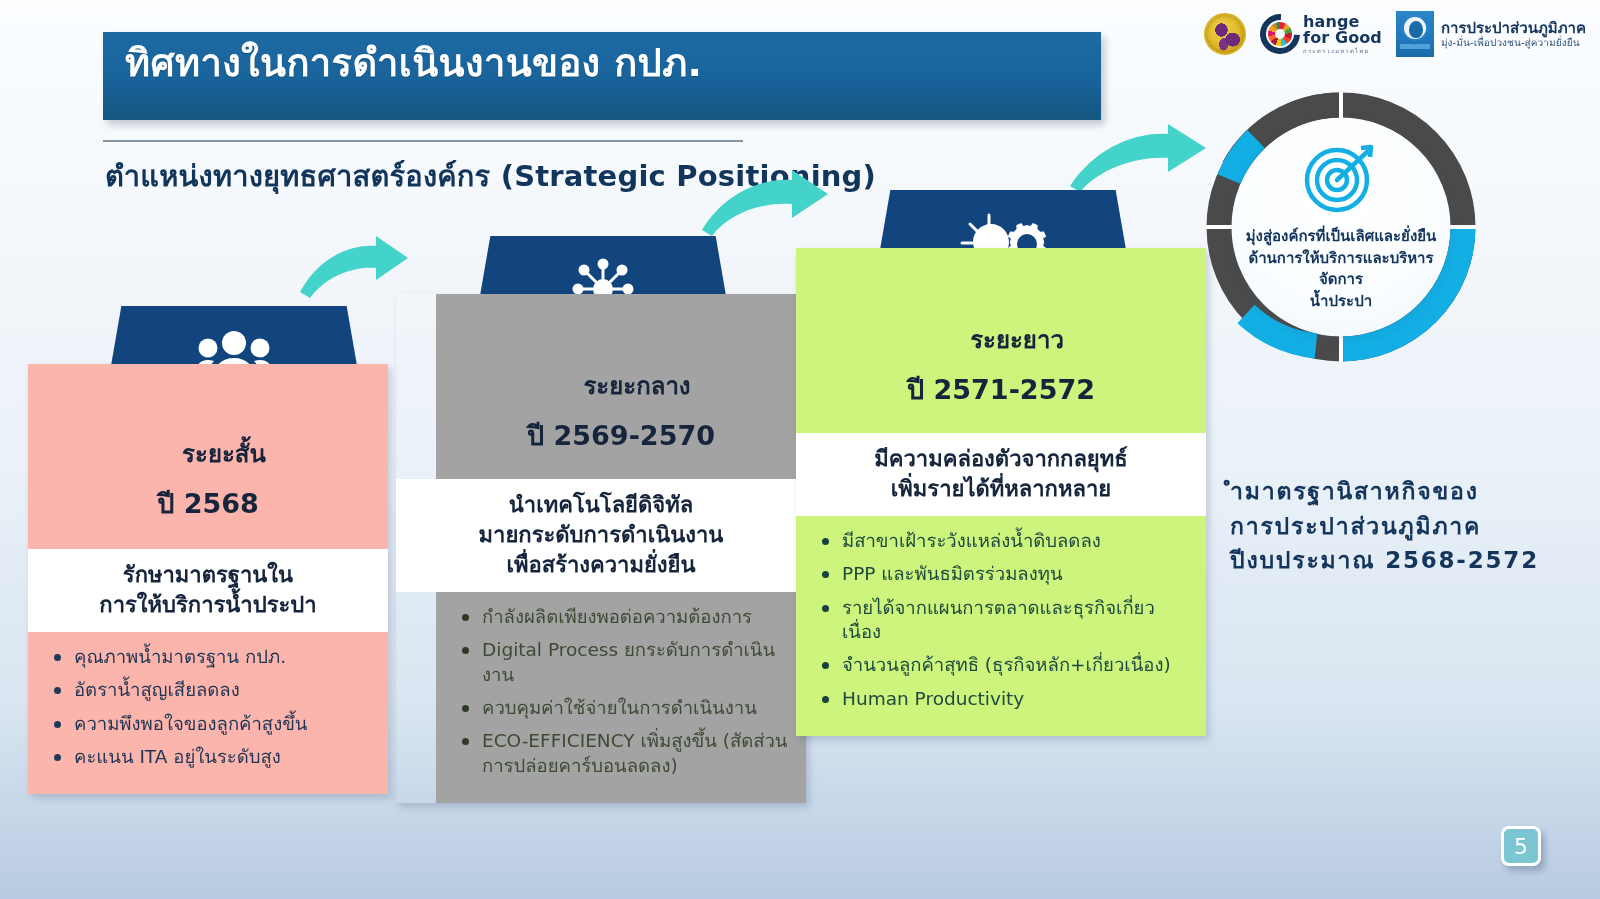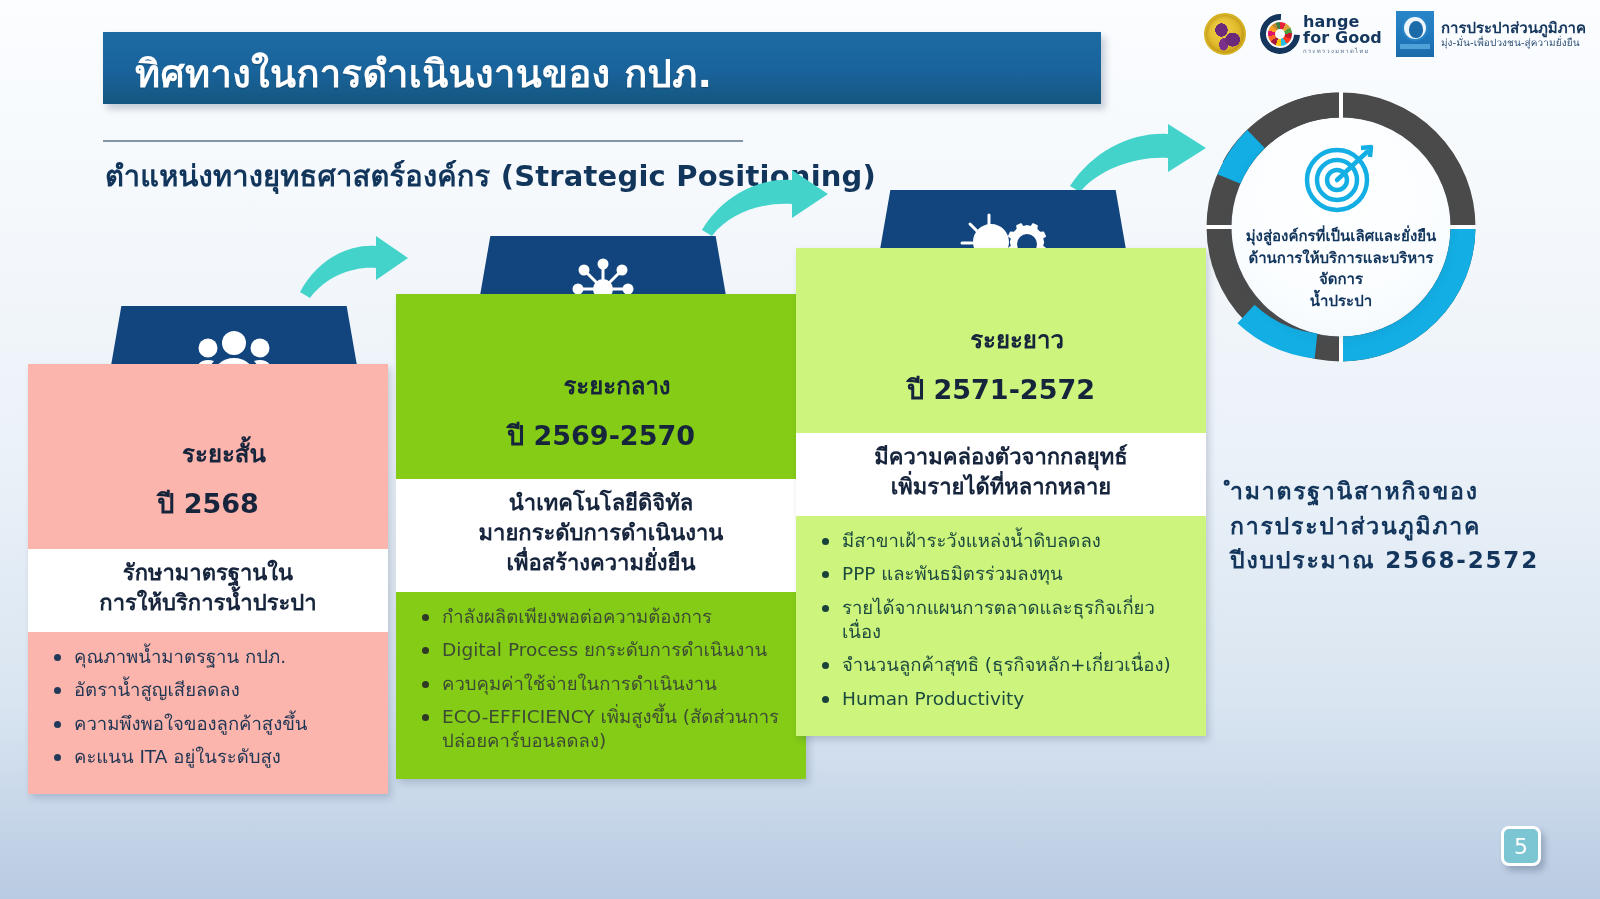--- a/index.html
+++ b/index.html
@@ -5,23 +5,23 @@
   * { margin:0; padding:0; box-sizing:border-box; }
   html,body { width:1600px; height:899px; overflow:hidden; }
   body {
     font-family:"DejaVu Sans","Liberation Sans",sans-serif;
     background:linear-gradient(to bottom,#fbfdff 0%,#f3f7fb 28%,#eaf1f8 52%,#d9e5f1 78%,#b9cbe2 100%);
     position:relative;
   }
 
   
   .title-bar{
-    position:absolute; left:103px; top:32px; width:998px; height:72px;
+    position:absolute; left:103px; top:32px; width:998px; height:88px;
     background:linear-gradient(to bottom,#1d6aa3 0%,#19639b 55%,#14577f 100%);
-    display:flex; align-items:flex-end; padding-left:32px;
+    display:flex; align-items:flex-start; padding-left:22px;
     box-shadow:4px 5px 7px rgba(40,60,90,.25);
   }
   .title-bar .t{
     color:#ffffff; font-size:38px; font-weight:bold; letter-spacing:.4px;
     text-shadow:0 1px 1px rgba(0,0,0,.25);
   }
   .sub-rule{
     position:absolute; left:103px; top:140px; width:640px; height:2px;
     background:#6f8296; opacity:.85;
   }
@@ -80,36 +80,36 @@
   .pwa-txt .n{ font-size:15px; font-weight:bold; color:#15375d; }
   .pwa-txt .s{ font-size:10px; color:#2d4f74; letter-spacing:.1px; }
 
   
   .card{ position:absolute; box-shadow:3px 4px 7px rgba(50,70,100,.22); }
   .card .hd{ text-align:center; padding-top:14px; }
   .card .hd .name{ font-size:24px; font-weight:bold; color:#16243c;padding-left:32px; }
   .card .hd .yr{ font-size:27px; font-weight:bold; color:#16243c; margin-top:9px; }
   .card .wht{
     background:#ffffff; text-align:center; padding:11px 10px 12px;
-    font-size:22px; font-weight:bold; color:#16243c; line-height:1.36;font-family:Liberation Mono, monospace;
+    font-size:22px; font-weight:bold; color:#16243c; line-height:1.36;
   }
   .card ul{ list-style:none; padding:13px 14px 16px 24px; }
   .card li{
     position:relative; padding-left:22px; margin-bottom:9px;
     font-size:18.5px; line-height:1.32; color:#1f3553;
   }
   .card li::before{
     content:""; position:absolute; left:2px; top:9px;
     width:7px; height:7px; border-radius:50%; background:#223a5a;
   }
 
   #card-short{ left:28px; top:364px; width:360px; }
   #card-short .hd,#card-short ul{ background:#fbb5ac; }
   #card-mid{ left:396px; top:294px; width:410px; }
-  #card-mid .hd,#card-mid ul{ background:#84cc16; }
+  #card-mid .hd,#card-mid ul{ background:#a3a3a3;margin-left:40px; }
   #card-mid li{ color:#3d4a34; }
   #card-mid li::before{ background:#2f3a26; }
   #card-long{ left:796px; top:248px; width:410px; }
   #card-long .hd,#card-long ul{ background:#cdf47c; }
   #card-long li{ color:#1d4a3f; }
   #card-long li::before{ background:#18423a; }
 
   
   .cap{
     position:absolute; background:#12457e;

